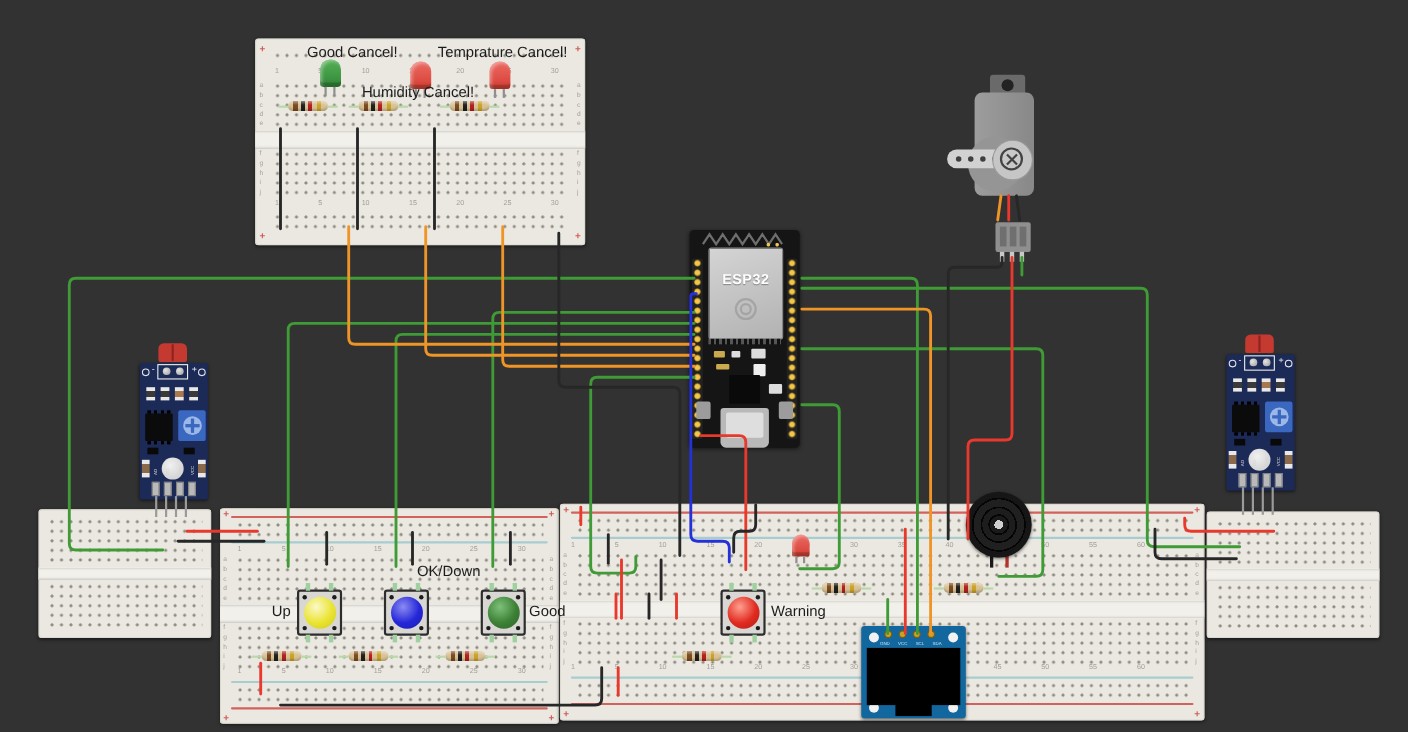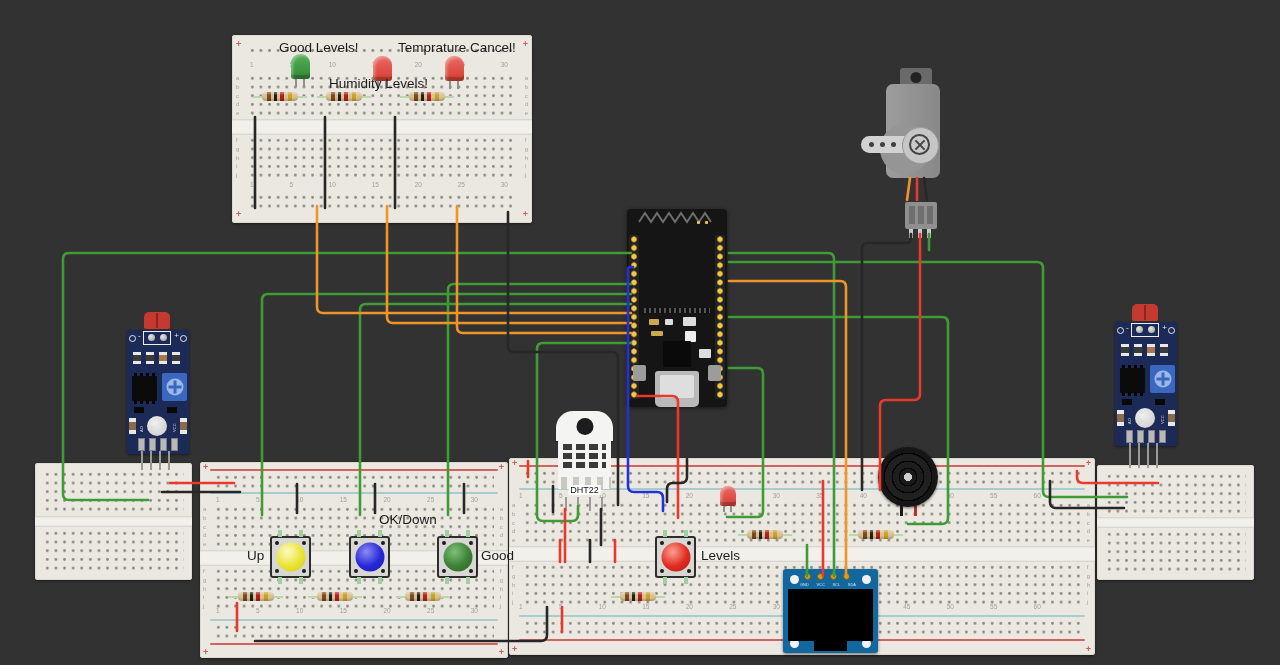--- a/index.html
+++ b/index.html
@@ -377,43 +377,36 @@
       <div class="leg" style="right:6px;top:-8px"></div>
     <div class="leg" style="left:6px;bottom:-8px"></div>
       <div class="leg" style="right:6px;bottom:-8px"></div>
     <div class="c" style="left:3px;top:3px"></div>
       <div class="c" style="right:3px;top:3px"></div>
     <div class="c" style="left:3px;bottom:3px"></div>
       <div class="c" style="right:3px;bottom:3px"></div>
     <div class="cap" style="background:radial-gradient(circle at 38% 32%,#ff9f8f,#e02b20 55%,#b51d14);"></div>
   </div>
 
-  <div class="part" id="dht22">
-    <div class="dht-top"></div>
-    <div class="dht-mid">
-      <div class="slat"></div>
-        <div class="slat"></div>
-        <div class="slat"></div>
-    </div>
-    <div class="dht-open"></div>
-    <div class="dht-label">DHT22</div>
-    <div class="dht-leg" style="left:9px"></div>
-    <div class="dht-leg" style="left:21px"></div>
-    <div class="dht-leg" style="left:33px"></div>
-    <div class="dht-leg" style="left:45px"></div>
-  </div>
 
   <div class="part" id="esp32">
     <svg style="position:absolute;left:10px;top:2px" width="80" height="13" viewBox="0 0 80 13">
         <polyline points="2,11 8,2 14,11 20,2 26,11 32,2 38,11 44,2 50,11 56,2 62,11 68,2 74,11" fill="none" stroke="#6e6e6e" stroke-width="2"></polyline>
       </svg>
     <div class="smd" style="left:70px;top:12px;width:3px;height:3px;background:#f2c84b"></div>
     <div class="smd" style="left:78px;top:12px;width:3px;height:3px;background:#f2c84b"></div>
     <div class="pcol" style="left:2px"></div>
     <div class="pcol" style="right:2px"></div>
+    <div class="shield">
+      <div class="t">ESP32</div>
+      <svg style="position:absolute;left:22px;top:44px;opacity:.55" width="22" height="22" viewBox="0 0 22 22">
+          <circle cx="11" cy="11" r="9" fill="none" stroke="#8f8f8f" stroke-width="2"></circle>
+          <circle cx="11" cy="11" r="4.5" fill="none" stroke="#8f8f8f" stroke-width="2"></circle>
+        </svg>
+    </div>
     <div class="shpins"></div>
     <div class="smd" style="left:22px;top:110px;width:10px;height:6px;background:#caa94f"></div>
     <div class="smd" style="left:38px;top:110px;width:8px;height:6px;background:#ddd"></div>
     <div class="smd" style="left:56px;top:108px;width:13px;height:9px;background:#ddd"></div>
     <div class="smd" style="left:24px;top:122px;width:12px;height:5px;background:#caa94f"></div>
     <div class="smd" style="left:58px;top:122px;width:11px;height:11px;background:#eee"></div>
     <div class="smd" style="left:36px;top:132px;width:28px;height:26px;background:#0a0a0a"></div>
     <div class="smd" style="left:72px;top:140px;width:12px;height:9px;background:#ddd"></div>
     <div class="sbtn" style="left:6px"></div>
     <div class="sbtn" style="right:6px"></div>
@@ -584,20 +577,20 @@
       <path d="M375 484 L375 513" fill="none" stroke="#272727" stroke-width="2.6" stroke-linecap="round" stroke-linejoin="round"></path>
       <path d="M464 484 L464 513" fill="none" stroke="#272727" stroke-width="2.6" stroke-linecap="round" stroke-linejoin="round"></path>
       <path d="M687 459 L687 477 Q687 483 681 483 L673 483 Q667 483 667 489 L667 502" fill="none" stroke="#272727" stroke-width="2.6" stroke-linecap="round" stroke-linejoin="round"></path>
       <path d="M547 607 L547 635 Q547 641 541 641 L255 641" fill="none" stroke="#272727" stroke-width="2.6" stroke-linecap="round" stroke-linejoin="round"></path>
       <path d="M590 540 L590 562" fill="none" stroke="#272727" stroke-width="2.6" stroke-linecap="round" stroke-linejoin="round"></path>
       <path d="M601 509 L601 545" fill="none" stroke="#272727" stroke-width="2.6" stroke-linecap="round" stroke-linejoin="round"></path>
       <path d="M553 486 L553 512" fill="none" stroke="#272727" stroke-width="2.6" stroke-linecap="round" stroke-linejoin="round"></path>
       <path d="M633 267 L630.5 267 Q628 267 628 269.5 L628 486 Q628 492 634 492 L657 492 Q663 492 663 498 L663 511" fill="none" stroke="#2431d8" stroke-width="2.6" stroke-linecap="round" stroke-linejoin="round"></path>
     </svg>
 
-  <div class="ann" style="left:279px;top:40px">Good Levels!</div>
+  <div class="ann" style="left:279px;top:40px">Good Cancel!</div>
   <div class="ann" style="left:398px;top:40px">Temprature Cancel!</div>
-  <div class="ann" style="left:329px;top:76px">Humidity Levels!</div>
+  <div class="ann" style="left:329px;top:76px">Humidity Cancel!</div>
   <div class="ann" style="left:247px;top:548px">Up</div>
   <div class="ann" style="left:379px;top:512px">OK/Down</div>
   <div class="ann" style="left:481px;top:548px">Good</div>
-  <div class="ann" style="left:701px;top:548px">Levels</div>
+  <div class="ann" style="left:701px;top:548px">Warning</div>
 </div>
 
 </body></html>

